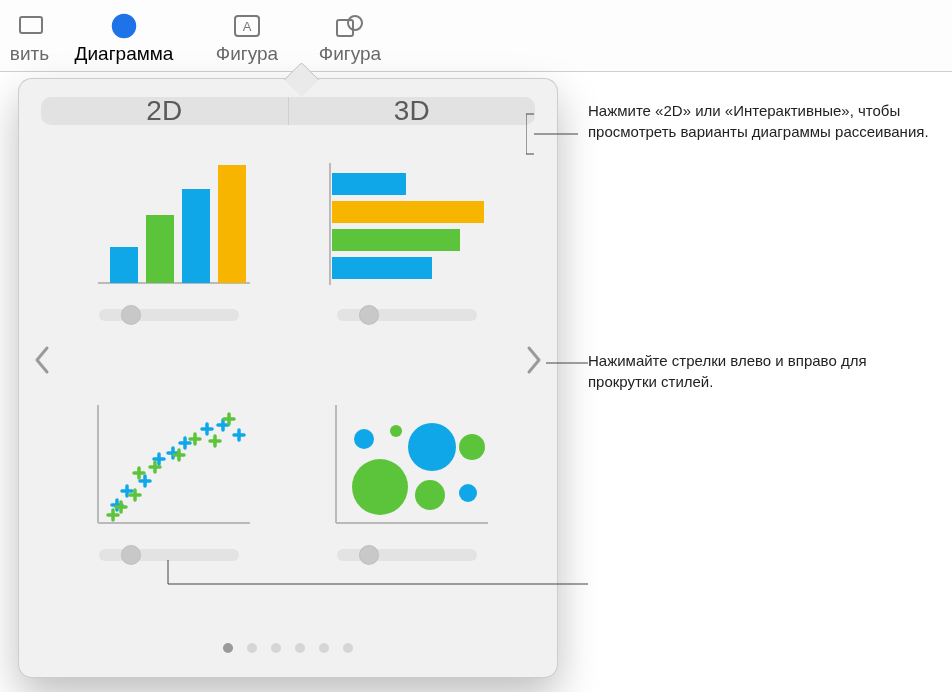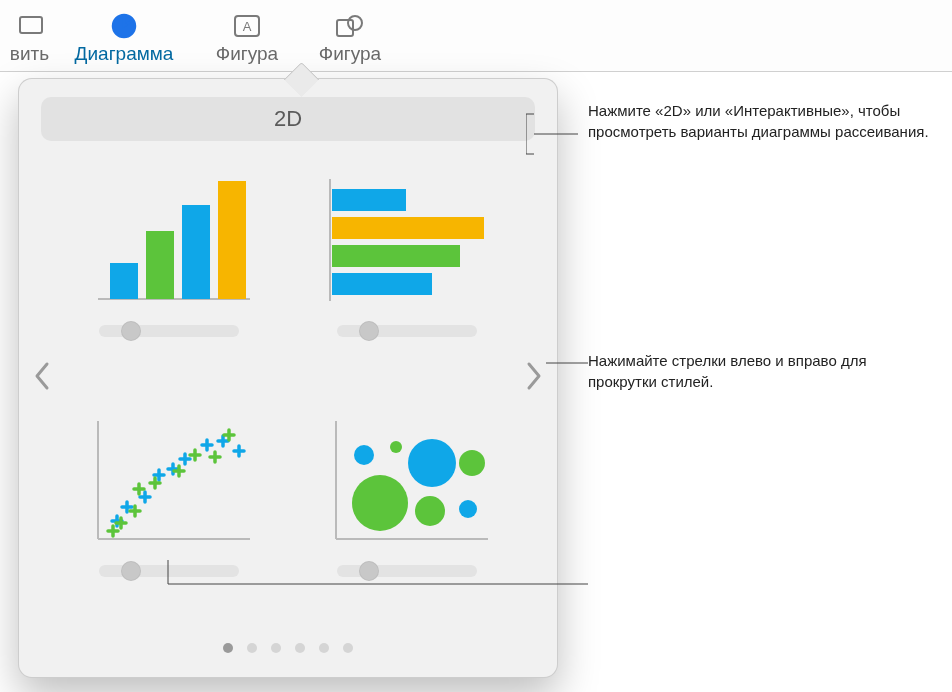--- a/index.html
+++ b/index.html
@@ -27,21 +27,21 @@
     flex-direction: column;
     align-items: center;
     justify-content: flex-end;
     padding: 4px 8px 6px 8px;
     color: #6a6a6a;
     font-size: 19px;
     cursor: pointer;
     position: relative;
   }
   .tool-item .icon { height: 30px; display:flex; align-items:center; justify-content:center; margin-bottom:2px;}
-  .tool-item.active { color: #0369a1; }
+  .tool-item.active { color: #000000; }
   .tool-item.active .icon svg path,
   .tool-item.active .icon svg rect,
   .tool-item.active .icon svg circle { stroke:#1e73e8; fill:#1e73e8; }
 
   
   .popover {
     position: absolute;
     left: 18px;
     top: 78px;
     width: 540px;
@@ -61,26 +61,26 @@
     background: #eaeaea;
     border-left: 1px solid rgba(0,0,0,0.15);
     border-top: 1px solid rgba(0,0,0,0.15);
     transform: rotate(45deg);
     border-radius: 3px 0 0 0;
   }
 
   
   .seg {
     margin: 18px 22px 10px 22px;
-    height: 44px;
+    height: 28px;
     display: flex;
     background: #e2e2e2;
     border-radius: 10px;
     overflow: hidden;
-    font-size: 22px;
+    font-size: 28px;
     font-weight: 500;
     color: #5a5a5a;
   }
   .seg .seg-item {
     flex: 1;
     display: flex;
     align-items: center;
     justify-content: center;
     cursor: pointer;
   }
@@ -217,20 +217,21 @@
           <circle cx="20" cy="9" r="7" fill="none" stroke="#7a7a7a" stroke-width="2"></circle>
         </svg>
     </div>
     <span>Фигура</span>
   </div>
 </div>
 
 <div class="popover">
   <div class="seg">
     <div class="seg-item">2D</div>
+    <div class="seg-item">3D</div>
   </div>
 
   <div class="grid-wrap">
     <div class="arrow-btn arrow-left">
       <svg width="18" height="30">
           <path d="M14 3 L4 15 L14 27" fill="none" stroke="#9a9a9a" stroke-width="3" stroke-linecap="round" stroke-linejoin="round"></path>
         </svg>
     </div>
     <div class="arrow-btn arrow-right">
       <svg width="18" height="30">

